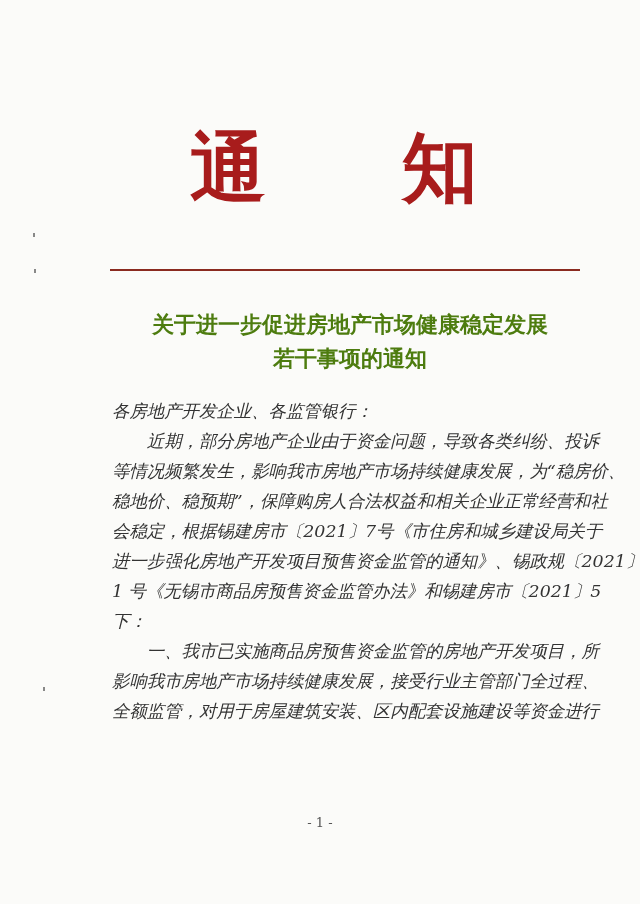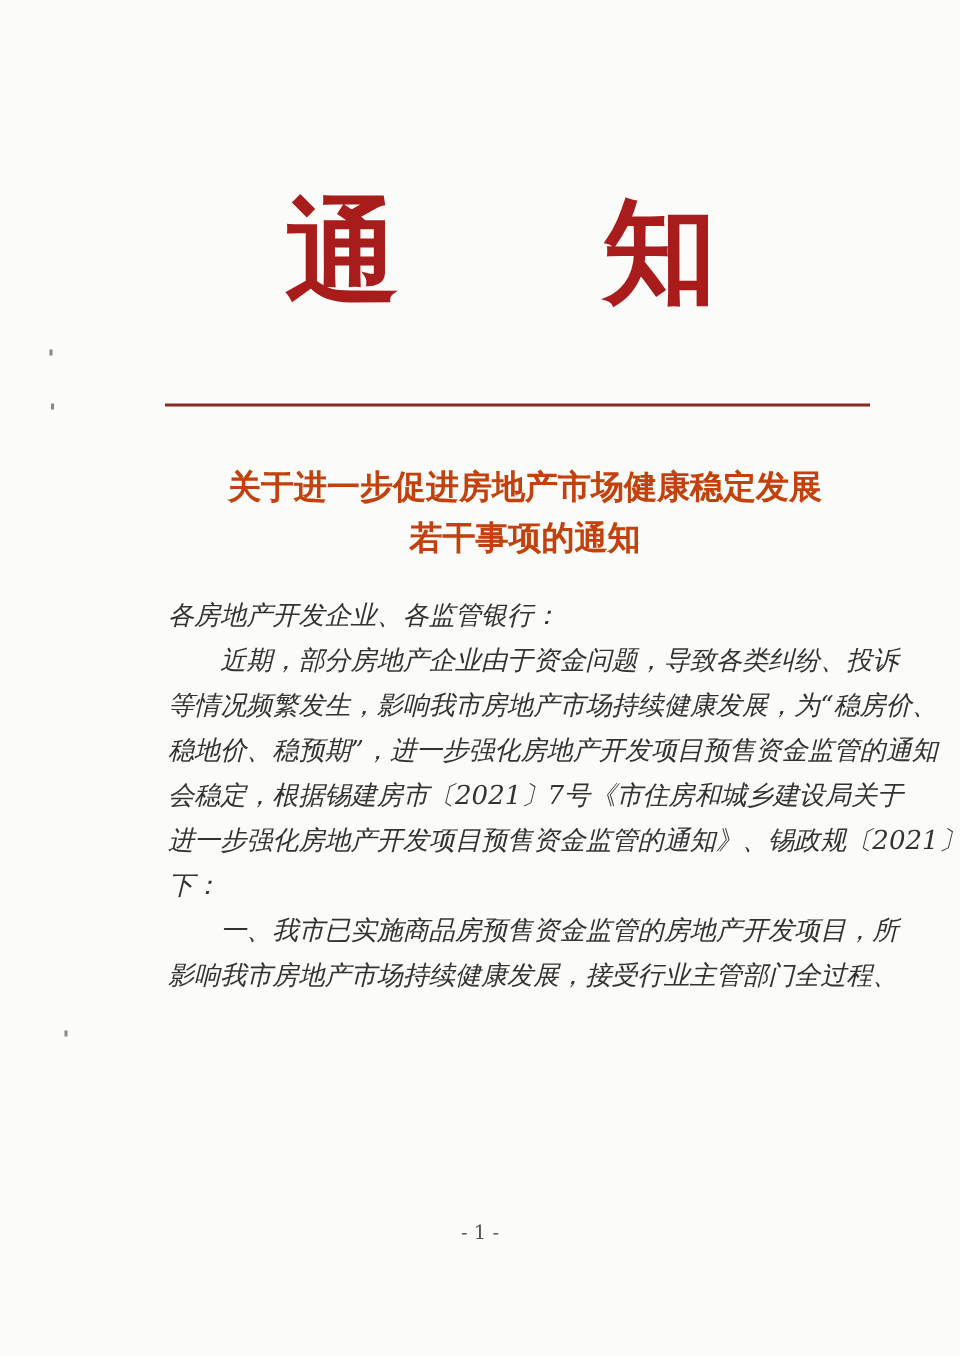--- a/index.html
+++ b/index.html
@@ -24,21 +24,21 @@
   }
   .big-title .c1 { left: 190px; }
   .big-title .c2 { left: 402px; }
   .rule {
     position: absolute; left: 110px; top: 269px; width: 470px; height: 2px;
     background: #8a2a20;
   }
   .subtitle {
     position: absolute; left: 100px; width: 500px; text-align: center;
     font-family: "DejaVu Serif", serif; font-weight: bold;
-    font-size: 22px; color: #c2410c; letter-spacing: 0px;
+    font-size: 22px; color: #4d7c0f; letter-spacing: 0px;
   }
   .subtitle.l1 { top: 310px; }
   .subtitle.l2 { top: 344px; }
   .body-text {
     position: absolute; left: 112px; width: 470px;
     font-family: "DejaVu Serif", serif;
     font-size: 17.4px; color: #333;
     line-height: 30px;
   }
   .body-text p { margin: 0; white-space: nowrap; font-style: italic; }
@@ -63,22 +63,24 @@
 
   <div class="rule"></div>
 
   <div class="subtitle l1">关于进一步促进房地产市场健康稳定发展</div>
   <div class="subtitle l2">若干事项的通知</div>
 
   <div class="body-text" style="top:396px;">
     <p>各房地产开发企业、各监管银行：</p>
     <p>　　近期，部分房地产企业由于资金问题，导致各类纠纷、投诉</p>
     <p>等情况频繁发生，影响我市房地产市场持续健康发展，为“稳房价、</p>
-    <p>稳地价、稳预期”，进一步强化房地产开发项目预售资金监管的通知</p>
+    <p>稳地价、稳预期”，保障购房人合法权益和相关企业正常经营和社</p>
     <p>会稳定，根据锡建房市〔2021〕7号《市住房和城乡建设局关于</p>
     <p>进一步强化房地产开发项目预售资金监管的通知》、锡政规〔2021〕</p>
+    <p>1 号《无锡市商品房预售资金监管办法》和锡建房市〔2021〕5</p>
     <p>下：</p>
     <p>　　一、我市已实施商品房预售资金监管的房地产开发项目，所</p>
     <p>影响我市房地产市场持续健康发展，接受行业主管部门全过程、</p>
+    <p>全额监管，对用于房屋建筑安装、区内配套设施建设等资金进行</p>
   </div>
 
   <div class="page-num">- 1 -</div>
 </div>
 
 </body></html>

